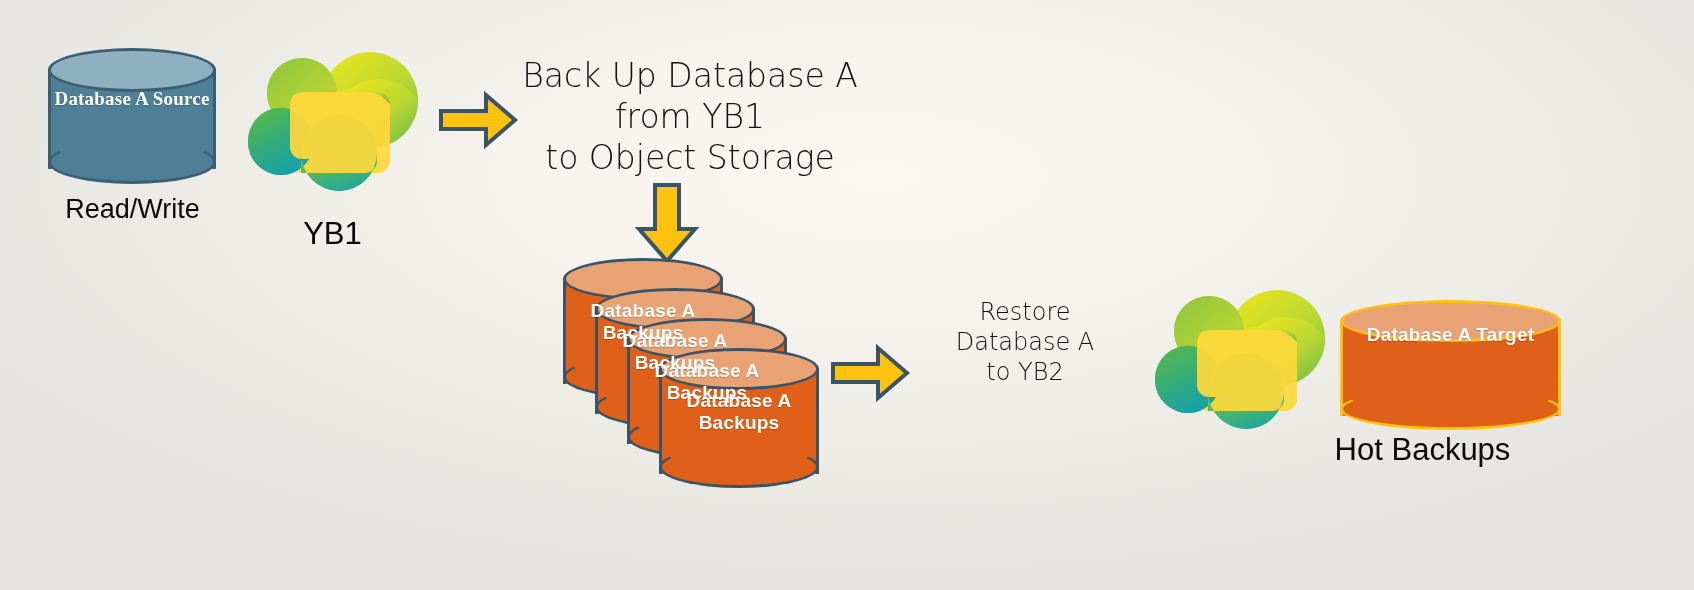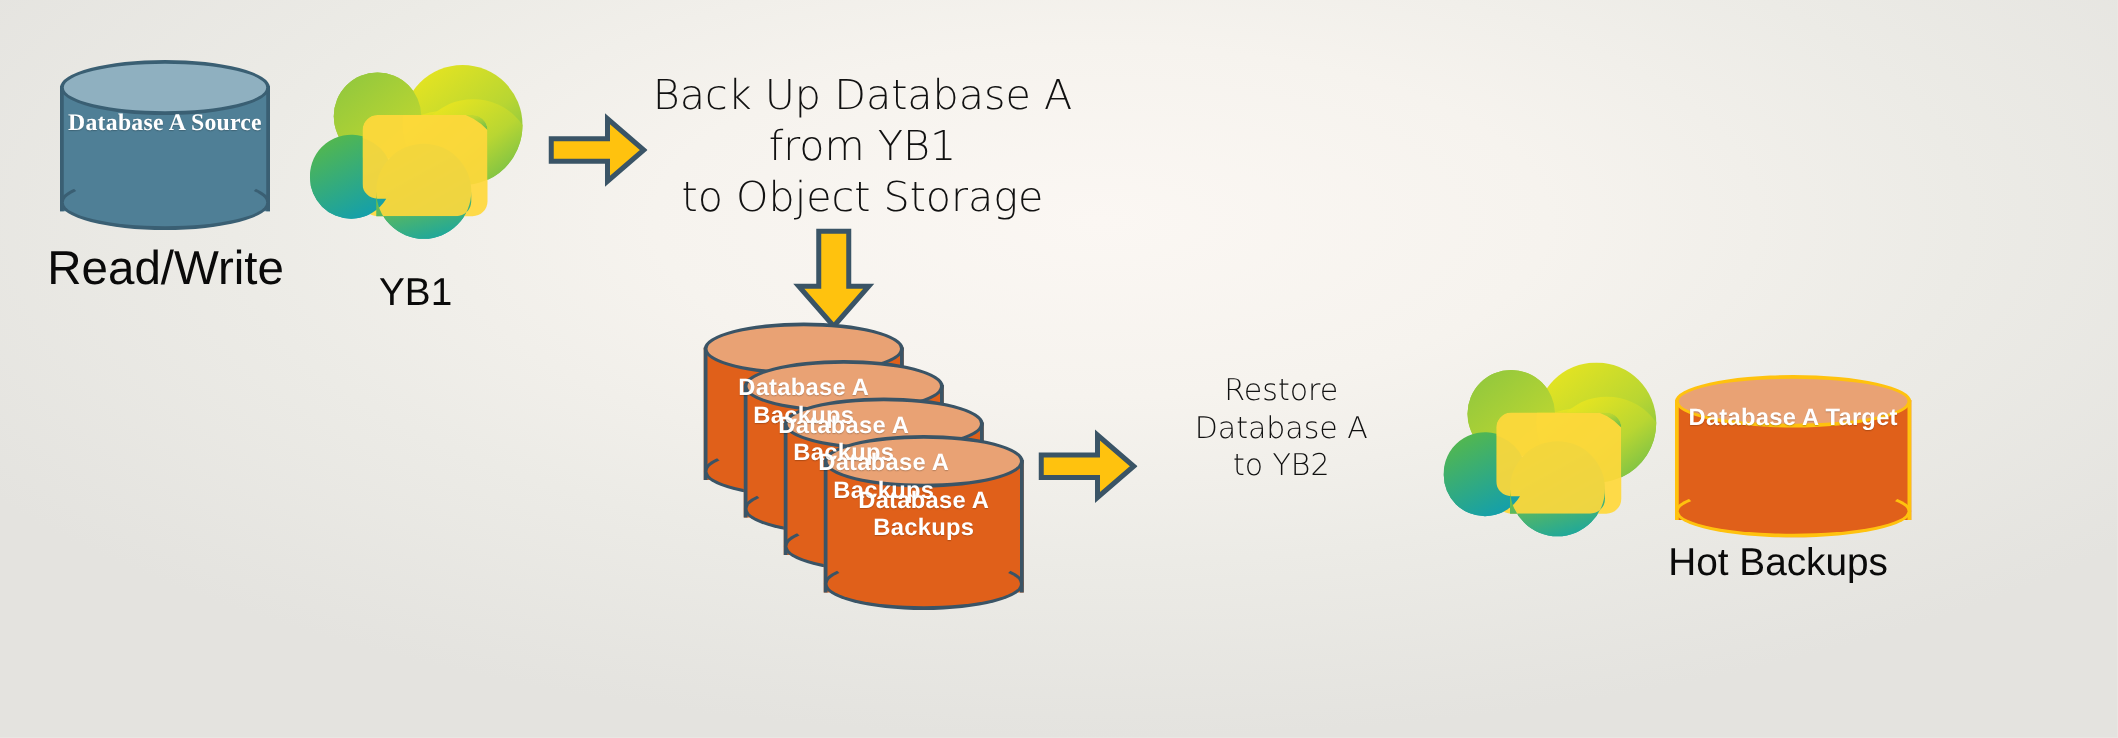--- a/index.html
+++ b/index.html
@@ -78,21 +78,21 @@
 
   <div class="cyl" style="--fill:#4f7f96;--topfill:#8fb0c0;--bd:#3a5f73;
               left:48px;top:48px;width:168px;height:140px;">
     <div class="body" style="top:21px;height:100px;"></div>
     <div class="bot" style="top:92px;height:44px;"></div>
     <div class="top" style="height:44px;"></div>
     <div class="label" style="top:40px;font-size:19px;font-family:Liberation Serif, serif;">Database
 A
 Source</div>
   </div>
-  <div class="htext" style="left:10px;top:194px;width:245px;font-size:38px;">Read/Write</div>
+  <div class="htext" style="left:10px;top:194px;width:245px;font-size:27px;">Read/Write</div>
 
   <div class="yblogo" style="left:245px;top:52px;width:175px;height:145px;">
     <svg width="175" height="145" viewBox="0 0 175 145">
       <defs>
         <linearGradient id="gA" x1="0" y1="0" x2="0.85" y2="1">
           <stop offset="0%" stop-color="#8dc63f"></stop>
             <stop offset="100%" stop-color="#c4d92e"></stop>
         </linearGradient>
         <linearGradient id="gB" x1="0.1" y1="0.05" x2="0.9" y2="1">
           <stop offset="0%" stop-color="#e8e520"></stop>
@@ -229,21 +229,21 @@
       <path d="M57 40 h76 a12 12 0 0 1 12 12 v57 a12 12 0 0 1 -12 12 h-76 a12 12 0 0 1 -12 -12 v-57 a12 12 0 0 1 12 -12 z" fill="#ffd83b" opacity="0.92"></path>
       <path d="M57 6 A35 35 0 0 0 22 41 A35 35 0 0 0 45 74 L45 52 A12 12 0 0 1 57 40 L92 40 A35 35 0 0 0 57 6 Z" fill="url(#hA)"></path>
       <path d="M3 90 A33 33 0 0 0 36 123 A33 33 0 0 0 64 107 L57 107 A12 12 0 0 1 45 95 L45 57 A33 33 0 0 0 3 90 Z" fill="url(#hC)"></path>
       <path d="M145 52 A48 48 0 0 0 92 40 L133 40 A12 12 0 0 1 145 52 Z" fill="url(#hB)"></path>
       <path d="M173 48 A48 48 0 0 1 145 92 L145 52 A12 12 0 0 0 133 40 L101 40 A48 48 0 0 1 173 48 Z" fill="url(#hB)"></path>
       <path d="M94 139 A38 38 0 0 1 56 101 L56 121 L120 121 A12 12 0 0 0 132 109 L132 101 A38 38 0 0 1 94 139 Z" fill="url(#hD)"></path>
     </svg>
   </div>
 
   <div class="cyl" style="--fill:#e0601a;--topfill:#e9a274;--bd:#ffc20e;
-              left:1340px;top:300px;width:189px;height:136px;">
+              left:1340px;top:300px;width:189px;height:136px;padding-left:32px;">
     <div class="body" style="top:20px;height:96px;"></div>
     <div class="bot" style="top:88px;height:42px;"></div>
     <div class="top" style="height:42px;"></div>
     <div class="label" style="top:24px;font-size:19px;">Database
 A
 Target</div>
   </div>
   <div class="htext" style="left:1300px;top:432px;width:245px;font-size:31px;">Hot Backups</div>
 
 </div>

